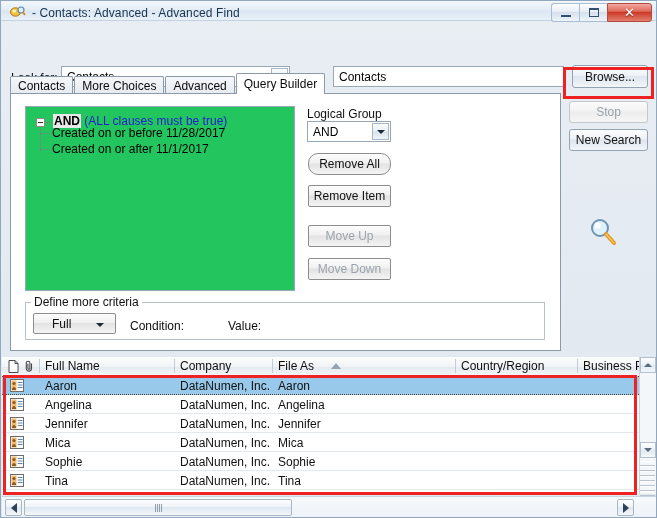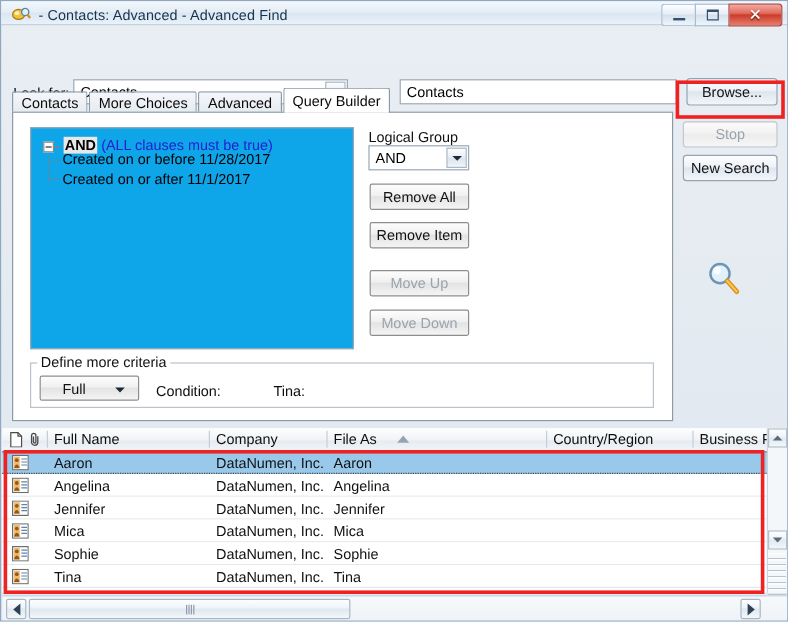--- a/index.html
+++ b/index.html
@@ -72,21 +72,21 @@
        background:linear-gradient(180deg,#f4f7fa 0%,#e6ebf1 100%);
        font-size:12px;color:#0b0b0b;display:flex;align-items:center;
        border-top-left-radius:2px;border-top-right-radius:2px;margin-right:1px;}
   .tab.active{height:21px;background:#ffffff;border-color:#8c99a6;z-index:3;position:relative;}
 
   .tabpage{position:absolute;left:9px;top:92px;width:551px;height:258px;
            background:#ffffff;border:1px solid #8c99a6;box-sizing:border-box;}
 
   
   .treebox{position:absolute;left:14px;top:12px;width:270px;height:185px;
-           background:#0ea5e9;border:1px solid #9aa7b4;box-sizing:border-box;overflow:hidden;}
+           background:#22c55e;border:1px solid #9aa7b4;box-sizing:border-box;overflow:hidden;}
   .tnode{position:absolute;font-size:12px;white-space:nowrap;}
   .tbox{position:absolute;width:9px;height:9px;border:1px solid #8a8a8a;background:#fff;
         box-sizing:border-box;}
   .tbox:before{content:"";position:absolute;left:1px;top:3px;width:5px;height:1px;background:#303030;}
   .dotline{position:absolute;border-left:1px dotted #7f7f7f;}
   .dash{position:absolute;border-top:1px dotted #7f7f7f;}
 
   .and-word{font-weight:bold;color:#000;background:#e8e8e8;padding:0 1px;}
   .and-note{color:#2222cc;}
 
@@ -220,32 +220,32 @@
       <div class="tnode" style="left:26px;top:35px;">Created on or after 11/1/2017</div>
     </div>
 
     <div class="gb"></div>
     <div class="gb-title">Define more criteria</div>
     <div class="btn gray" style="left:22px;top:219px;width:83px;height:21px;justify-content:flex-start;padding-left:18px;">
       <span>Full</span>
       <i class="tri-d" style="position:absolute;right:11px;top:9px;"></i>
     </div>
     <div class="lbl" style="left:119px;top:225px;">Condition:</div>
-    <div class="lbl" style="left:217px;top:225px;">Tina:</div>
+    <div class="lbl" style="left:217px;top:225px;">Value:</div>
   </div>
 
   <div class="lg-label">Logical Group</div>
   <div class="combo lg-combo">
     <span class="ctext">AND</span>
     <span class="carrow">
         <i class="tri-d"></i>
       </span>
   </div>
 
-  <div class="btn gray" style="left:307px;top:152px;width:83px;height:22px;">Remove All</div>
+  <div class="btn gray" style="left:307px;top:152px;width:83px;height:22px;border-radius:10px;">Remove All</div>
   <div class="btn gray" style="left:307px;top:184px;width:83px;height:22px;">Remove Item</div>
   <div class="btn gray disabled" style="left:307px;top:224px;width:83px;height:22px;">Move Up</div>
   <div class="btn gray disabled" style="left:307px;top:257px;width:83px;height:22px;">Move Down</div>
 
   <div class="redbox" style="left:562px;top:66px;width:91px;height:32px;"></div>
 
   <div class="btn disabled" style="left:568px;top:100px;width:79px;height:22px;">Stop</div>
   <div class="btn" style="left:568px;top:128px;width:79px;height:22px;">New Search</div>
 
   <svg class="magnifier" viewBox="0 0 32 32">

